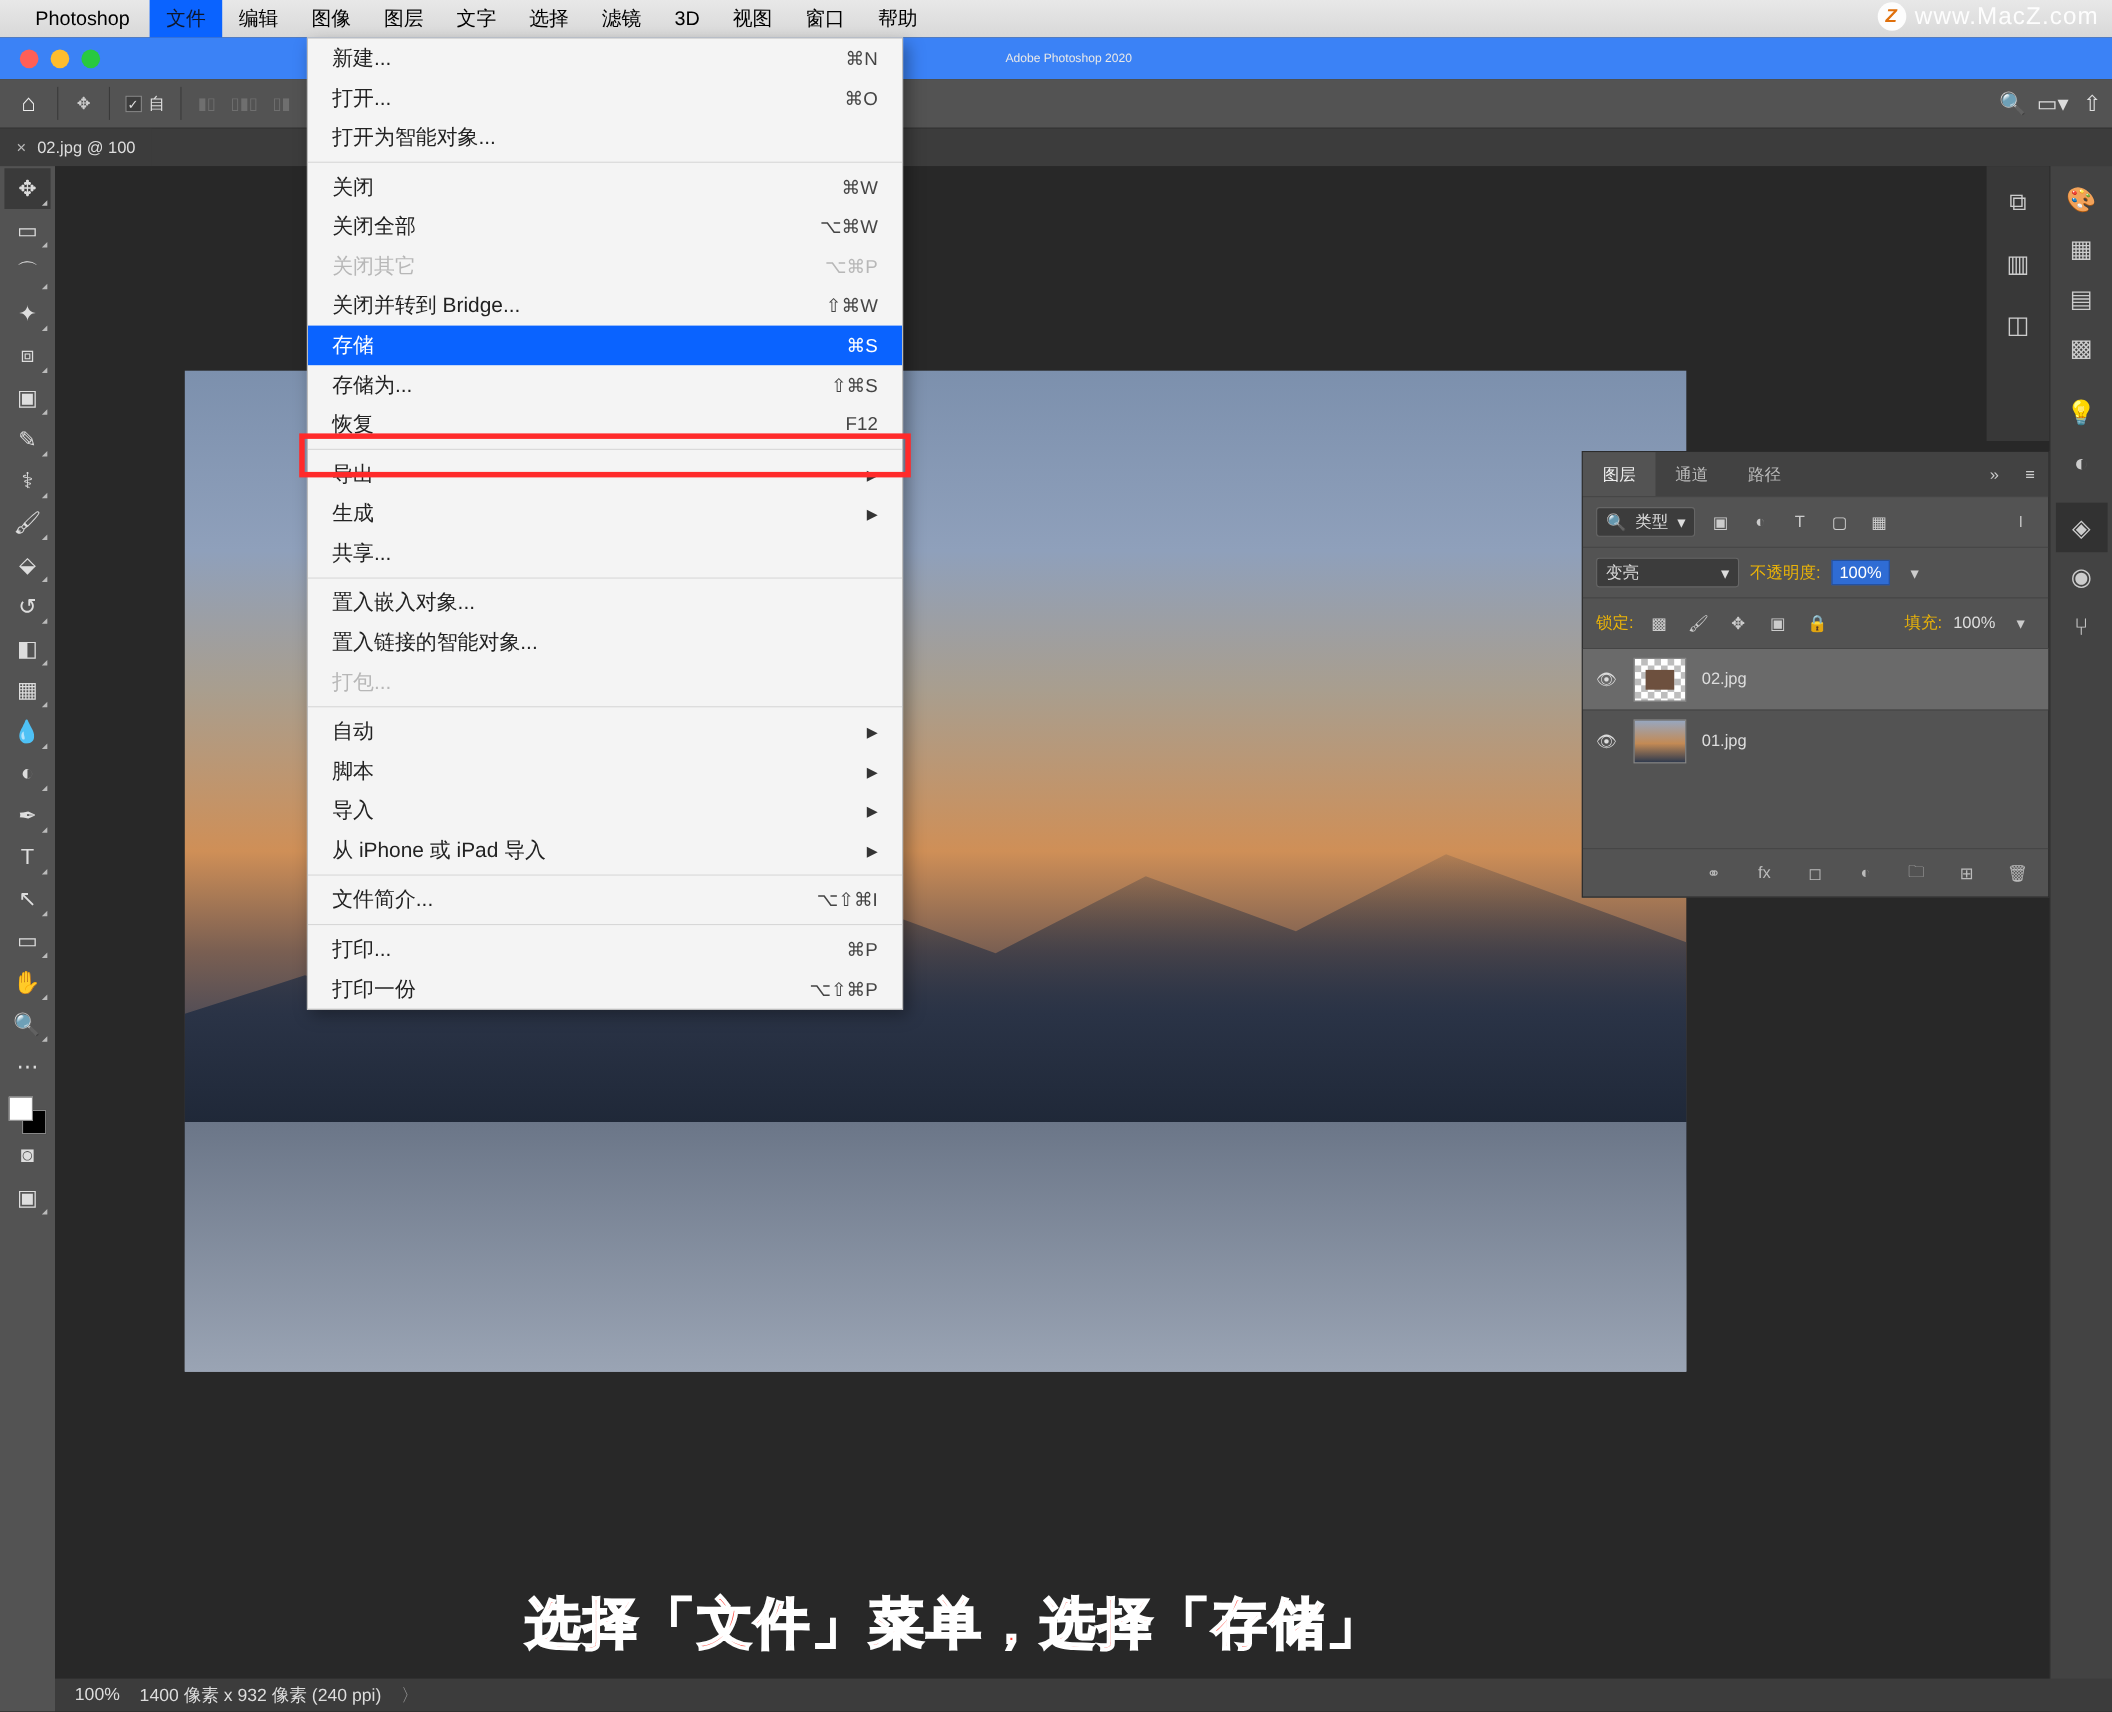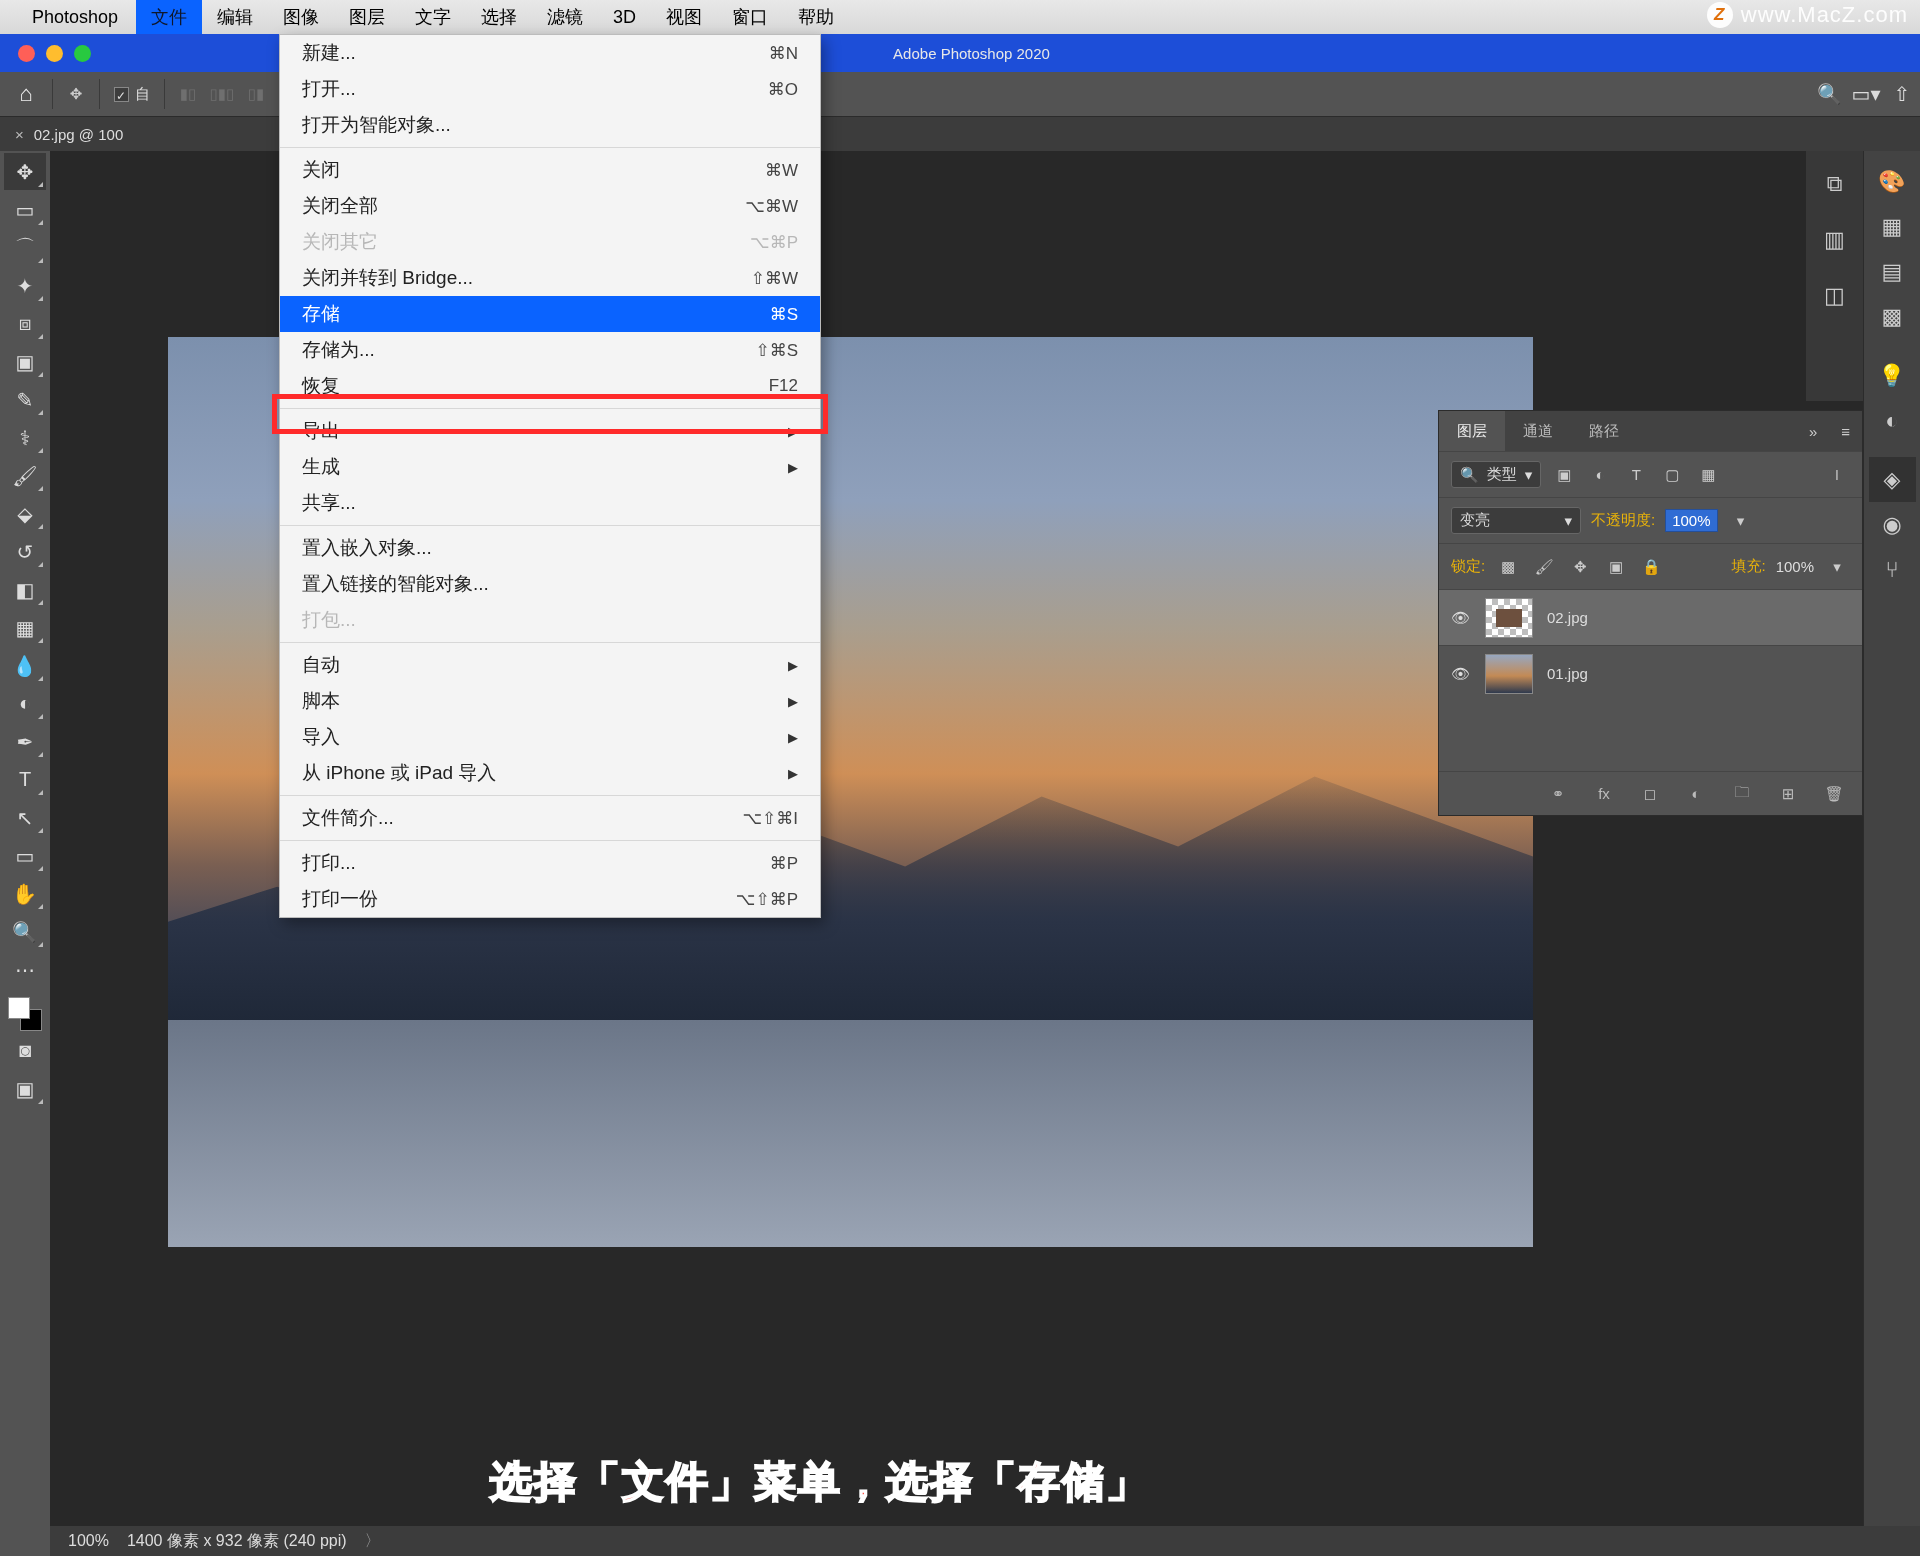--- a/index.html
+++ b/index.html
@@ -8,21 +8,21 @@
 
 .mac-menu { height:34px; background:linear-gradient(#e8e8e8,#d8d8d8); display:flex; align-items:center; font-size:18px; color:#000; }
 .mac-menu .apple { margin:0 16px; font-size:20px; }
 .mac-menu .app-name { font-weight:400; margin-right:18px; }
 .mac-menu .mitem { padding:0 15px; height:100%; display:flex; align-items:center; }
 .mac-menu .mitem.active { background:#0a63ff; color:#0f172a; }
 .watermark{position:absolute;right:12px;top:2px;color:#fff;font-size:22px;font-weight:400;letter-spacing:1px;opacity:.95;display:flex;align-items:center;gap:8px}
 .watermark .z{width:26px;height:26px;border-radius:50%;background:#fff;color:#e06a00;display:flex;align-items:center;justify-content:center;font-weight:700;font-size:17px;font-style:italic}
 
 
-.win-title { height:38px; background:#1d4ed8; display:flex; align-items:center; color:#e8e8e8; font-size:15px; }
+.win-title { height:38px; background:#3b82f6; display:flex; align-items:center; color:#e8e8e8; font-size:11px; }
 .traffic { display:flex; gap:11px; margin-left:18px; margin-right:22px; }
 .traffic span{width:17px;height:17px;border-radius:50%;}
 .tr-r{background:#ff5f57}.tr-y{background:#ffbd2e}.tr-g{background:#28c940}
 .win-title .ttl{flex:1;text-align:center;margin-left:-90px;}
 
 
 .opts { height:45px; background:#535353; border-bottom:1px solid #2b2b2b; display:flex; align-items:center; color:#ddd; font-size:15px; }
 .opts .home{width:40px;text-align:center;font-size:22px;color:#eee;margin-left:6px}
 .opts .sep{width:1px;height:30px;background:#3a3a3a;margin:0 6px}
 .opts .ico{width:34px;height:34px;display:flex;align-items:center;justify-content:center;color:#ccc}
@@ -97,21 +97,21 @@
 .layer .thumb .mini-img{position:absolute;left:10px;top:10px;width:26px;height:18px;background:#6d503e}
 .layer .thumb.sky{background:linear-gradient(#97a7c0,#c38a55 55%,#2f3a4e)}
 .p-foot{height:44px;display:flex;align-items:center;justify-content:flex-end;gap:22px;padding:0 16px;border-top:1px solid #454545;color:#bbb}
 .p-foot .fi{width:24px;text-align:center}
 
 
 .status{position:absolute;left:50px;right:0;bottom:0;height:30px;background:#3c3c3c;color:#ddd;font-size:16px;display:flex;align-items:center;padding:0 18px;gap:18px}
 .status .chev{color:#999}
 
 
-.annot{position:absolute;left:490px;bottom:46px;font-size:42px;font-weight:700;color:#ff3b30;-webkit-text-stroke:2px #fff;letter-spacing:2px}
+.annot{position:absolute;left:478px;bottom:46px;font-size:50px;font-weight:700;color:#ff3b30;-webkit-text-stroke:2px #fff;letter-spacing:2px}
 </style>
 </head>
 <body>
 
 <div class="mac-menu">
   <span class="apple"></span>
   <span class="app-name">Photoshop</span>
   <span class="mitem active">文件</span>
   <span class="mitem">编辑</span>
   <span class="mitem">图像</span>

